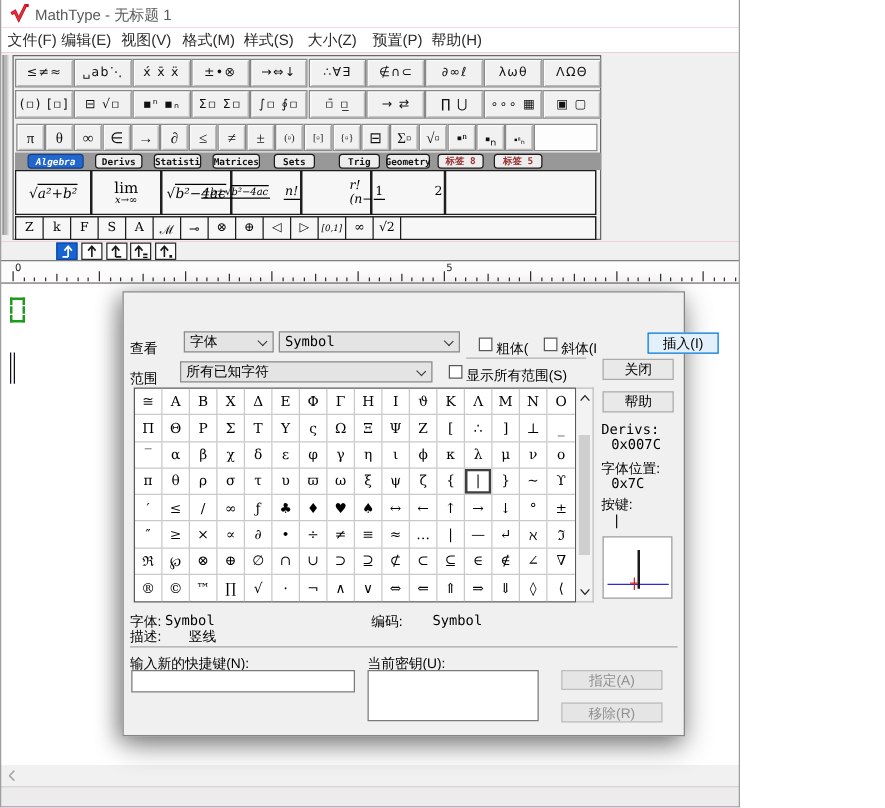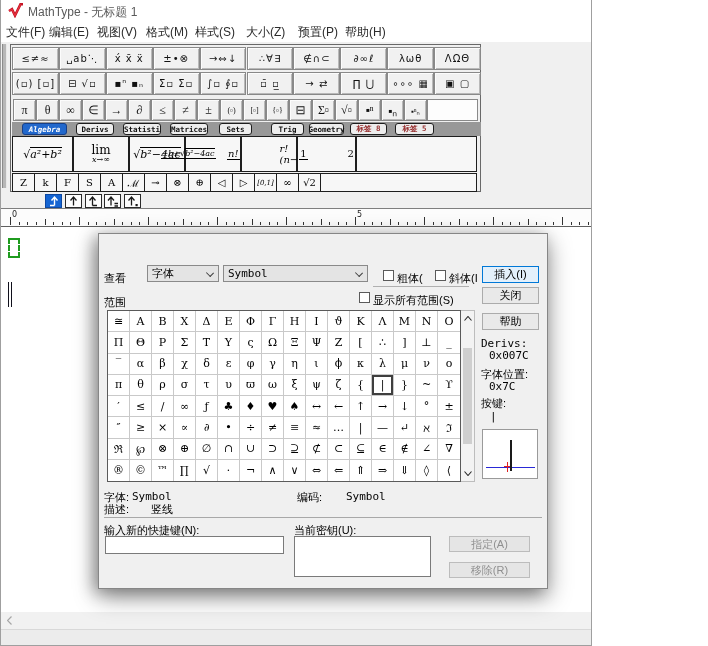--- a/index.html
+++ b/index.html
@@ -72,21 +72,21 @@
   .dialog { position:absolute; left:98px; top:233px; width:450px; height:356px; background:#f0f0f0; border:1px solid #868686; box-shadow:0 8px 22px rgba(0,0,0,0.42), -5px 3px 14px rgba(0,0,0,0.25); font-size:11px; color:#000; }
   .dtitlebar { position:absolute; left:0; top:0; width:100%; height:26px; background:#ffffff; }
   .dtitle { position:absolute; left:9px; top:6px; font-size:12px; color:#111; }
   .dclose { position:absolute; right:5px; top:0px; width:30px; height:25px; display:flex; align-items:center; justify-content:center; }
   .dlabel { position:absolute; white-space:nowrap; }
   .combo { position:absolute; height:17px; background:#e4e4e4; border:1px solid #8a8a8a; display:flex; align-items:center; padding-left:4px; white-space:nowrap; }
   .combo .chev { position:absolute; right:5px; top:5px; width:6px; height:6px; border-right:1.4px solid #3c3c3c; border-bottom:1.4px solid #3c3c3c; transform:rotate(45deg) scale(1,0.9); transform-origin:center; margin-top:-1px; }
   .mono { font-family:"DejaVu Sans Mono", monospace; }
   .checkbox { position:absolute; width:11px; height:11px; background:#fff; border:1px solid #5a5a5a; }
   .dbtn { position:absolute; width:57px; height:17px; background:#e9e9e9; border:1px solid #ababab; display:flex; align-items:center; justify-content:center; font-size:11px; }
-  .dbtn.default { background:#e3f0fb; border:1px solid #0078d7; }
+  .dbtn.default { background:#e3f0fb; border:1px solid #0078d7;margin-left:36px; }
   .dbtn.disabled { width:81px; height:16px; background:#e5e5e5; border-color:#bcbcbc; color:#8f8f8f; }
   .hline { position:absolute; height:1px; background:#b0b0b0; }
   .grid { position:absolute; left:8px; top:76px; width:354px; height:172px; background:#fff; border:1px solid #5a5a5a; display:grid; grid-template-columns:repeat(16,1fr); grid-template-rows:repeat(8,1fr); }
   .gcell { border-right:1px solid #c9c9c9; border-bottom:1px solid #c9c9c9; display:flex; align-items:center; justify-content:center; font-family:"DejaVu Serif", serif; font-size:11px; color:#000; overflow:hidden; }
   .gcell.lastc { border-right:none; } .gcell.lastr { border-bottom:none; }
   .gcell.sel { box-shadow:inset 0 0 0 2px #3f3f3f; }
   .gsb { position:absolute; left:362px; top:76px; width:14px; height:172px; background:#f3f3f3; border:1px solid #bdbdbd; border-left:none; }
   .gsb .thumb { position:absolute; left:2px; top:37px; width:9px; height:96px; background:#cfcfcf; }
   .previewbox { position:absolute; left:383px; top:195px; width:56px; height:50px; background:#fff; border:1px solid #9a9a9a; }
   .pv-blue { position:absolute; left:3px; top:37px; width:49px; height:1px; background:#2929d6; }
@@ -416,20 +416,24 @@
     <div class="checkbox" style="left:284px;top:36px"></div>
     <span class="dlabel" style="left:298px;top:37px">粗体(</span>
     <div class="checkbox" style="left:336px;top:36px"></div>
     <span class="dlabel" style="left:350px;top:37px">斜体(I</span>
     <div class="dbtn default" style="left:383px;top:32px">
         <span>插入(I)</span>
       </div>
     <div class="hline" style="left:274px;top:52px;width:96px"></div>
 
     <span class="dlabel" style="left:5px;top:61px">范围</span>
+    <div class="combo" style="left:45px;top:55px;width:202px">
+      <span>所有已知字符</span>
+        <span class="chev"></span>
+    </div>
     <div class="checkbox" style="left:260px;top:58px"></div>
     <span class="dlabel" style="left:274px;top:59px">显示所有范围(S)</span>
     <div class="dbtn" style="left:383px;top:53px">
         <span>关闭</span>
       </div>
     <div class="dbtn" style="left:383px;top:79px">
         <span>帮助</span>
       </div>
 
     <div class="grid" id="symbolgrid">

